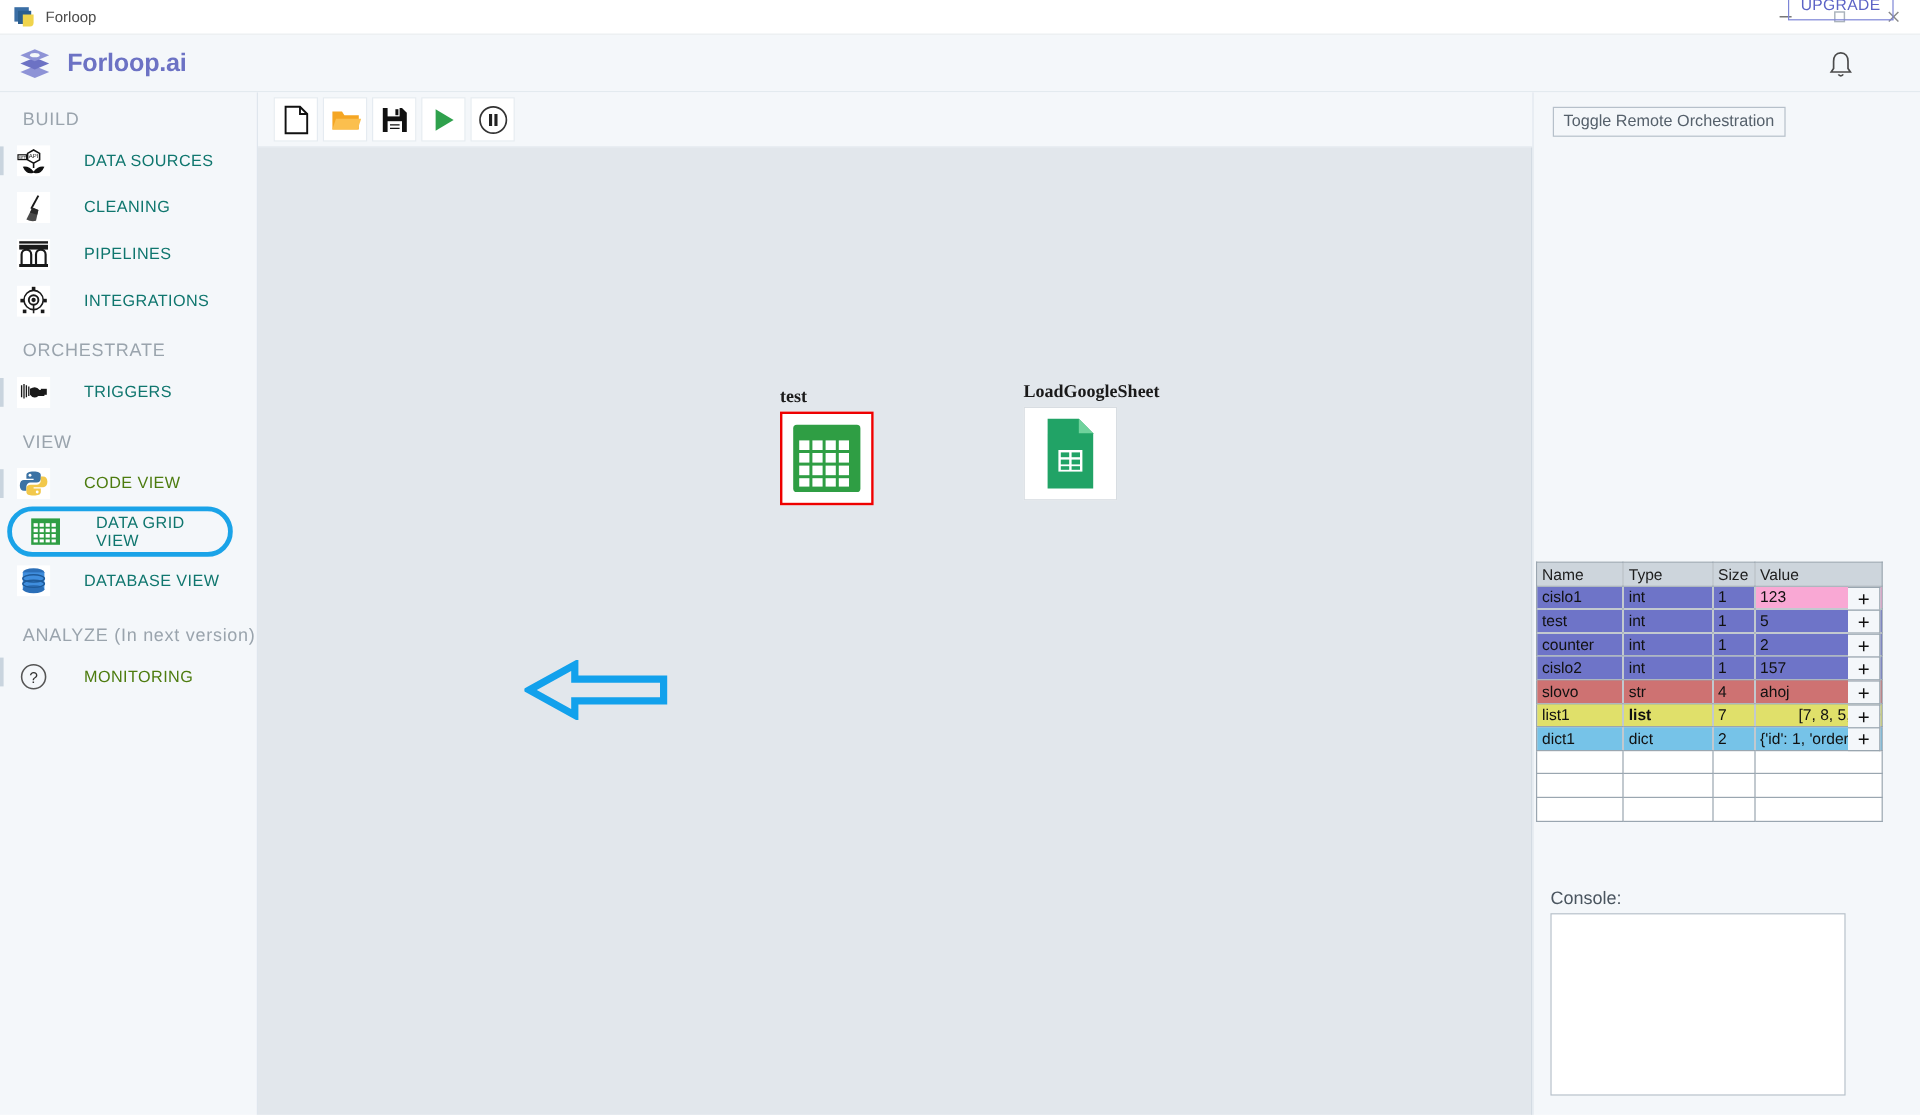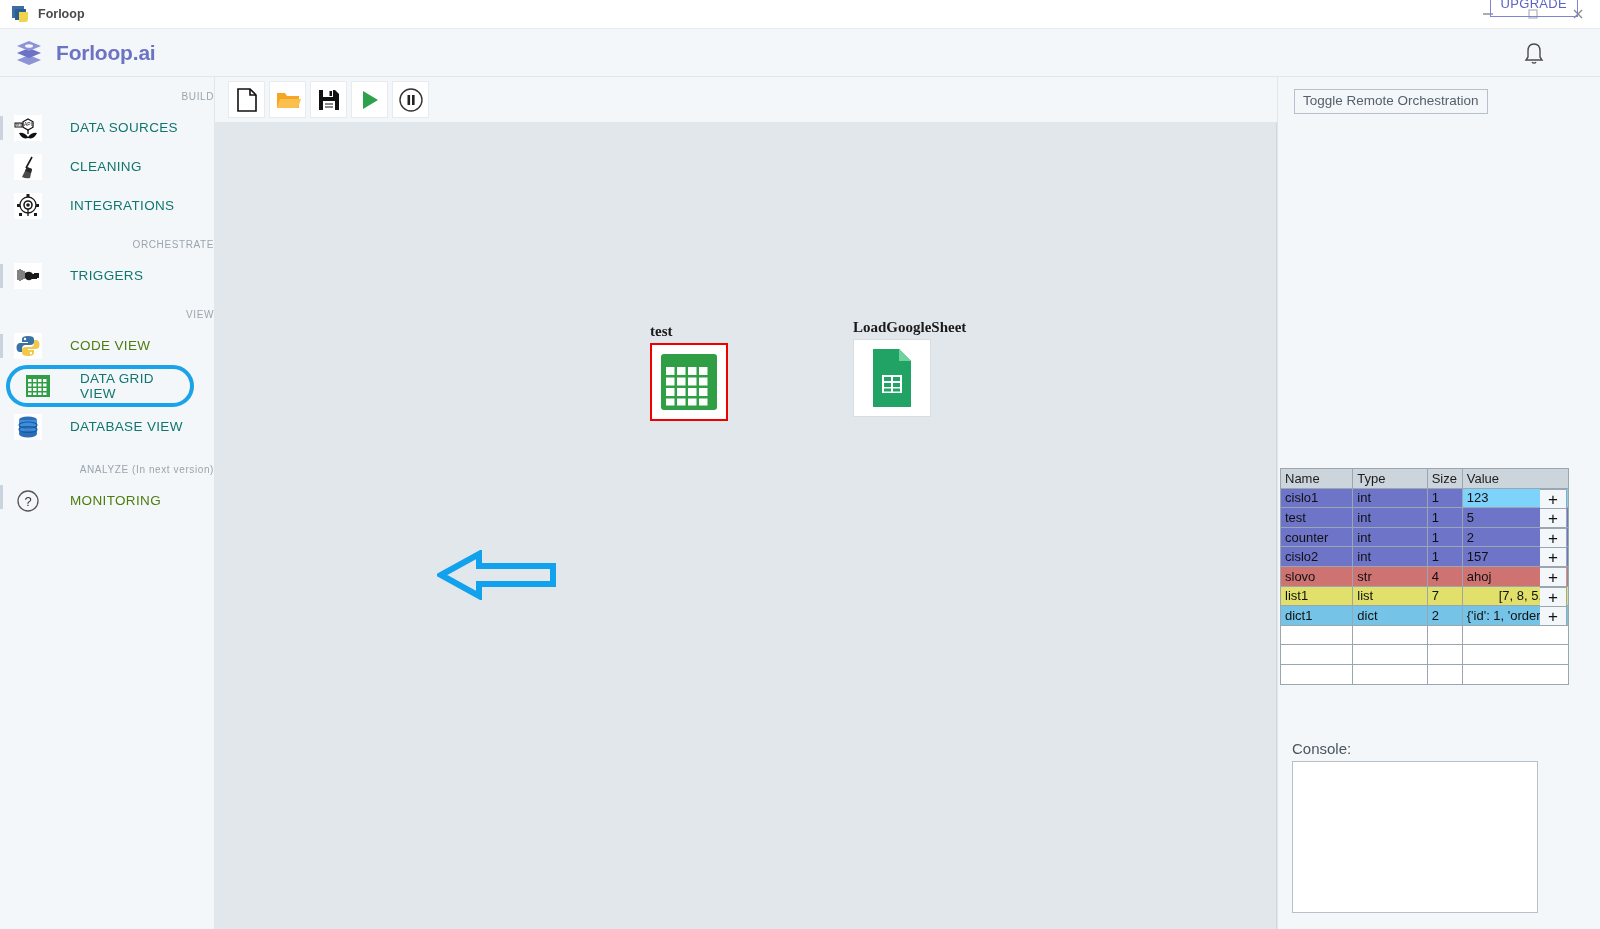--- a/index.html
+++ b/index.html
@@ -7,21 +7,21 @@
     width: 1600px; height: 929px;
     font-family: "Liberation Sans", sans-serif;
     background: #ffffff;
     overflow: hidden;
   }
 
   
   .titlebar {
     position: absolute; top: 0; left: 0; width: 1600px; height: 29px;
     background: #ffffff; border-bottom: 1px solid #e6eaee;
-    display: flex; align-items: center; font-weight: bold;
+    display: flex; align-items: center;
   }
   .tb-icon { width: 16px; height: 16px; margin-left: 12px; position: relative; }
   .tb-icon .sq1 { position:absolute; left:0; top:0; width:12px; height:12px; background:#3a6ea5; }
   .tb-icon .sq2 { position:absolute; left:3px; top:3px; width:11px; height:11px; background:#2b5f8f; }
   .tb-icon .sq3 { position:absolute; left:7px; top:6px; width:9px; height:10px; background:#f0d44c; border-radius:0 0 3px 0; }
   .tb-title { margin-left: 10px; font-size: 12.5px; color: #4a4a4a; }
   .tb-controls { margin-left: auto; display: flex; height: 29px; }
   .tb-btn {
     width: 45px; height: 29px; display: flex; align-items: center; justify-content: center;
     color: #777; font-size: 14px; line-height: 1;
@@ -55,22 +55,22 @@
     width: 30px; height: 30px; border-radius: 50%; background: #6c72c4; color: #fff;
     display: flex; align-items: center; justify-content: center; font-size: 14px; font-weight: 600;
   }
 
   
   .sidebar {
     position: absolute; top: 77px; left: 0; width: 215px; height: 852px;
     background: #f4f7fa; border-right: 1px solid #dfe6ed;
   }
   .side-section {
-    font-size: 10px; color: #9aa4ad; letter-spacing: .6px;
-    padding-left: 5px; margin-top: 14px; margin-bottom: 6px; text-align: right;
+    font-size: 15px; color: #9aa4ad; letter-spacing: .6px;
+    padding-left: 19px; margin-top: 14px; margin-bottom: 6px;
   }
   .side-item {
     height: 39px; display: flex; align-items: center; padding-left: 12px; cursor: pointer;
     position: relative;
   }
   .side-item .ic { width: 32px; height: 30px; flex: none; display:flex; align-items:center; justify-content:center; }
   .side-item .lbl {
     margin-left: 26px; font-size: 13.5px; color: #0f766e; letter-spacing: .35px;
   }
   .side-item.muted .lbl { color: #4d7c0f; }
@@ -250,20 +250,33 @@
       <svg width="28" height="26" viewBox="0 0 28 26">
         <rect x="0" y="0" width="28" height="26" fill="#fff"></rect>
         <line x1="18" y1="3" x2="12" y2="14" stroke="#1a1a1a" stroke-width="1.6"></line>
         <path d="M13 13 l5 2 l-2 9 q-4 1 -8 -1 z" fill="#4a4a4a"></path>
         <path d="M13 13 l5 2 l-1 4 l-6 -2 z" fill="#2a2a2a"></path>
       </svg>
     </div>
     <div class="lbl">CLEANING</div>
   </div>
 
+  <div class="side-item">
+    <div class="ic">
+      <svg width="28" height="26" viewBox="0 0 28 26">
+        <rect x="0" y="0" width="28" height="26" fill="#fff"></rect>
+        <rect x="2" y="5" width="24" height="4" fill="#1a1a1a"></rect>
+        <rect x="2" y="2" width="24" height="2" fill="#1a1a1a"></rect>
+        <path d="M4 22 l0 -9 a4 4 0 0 1 8 0 l0 9 Z" fill="none" stroke="#1a1a1a" stroke-width="1.8"></path>
+        <path d="M16 22 l0 -9 a4 4 0 0 1 8 0 l0 9 Z" fill="none" stroke="#1a1a1a" stroke-width="1.8"></path>
+        <rect x="2" y="21" width="24" height="2.5" fill="#1a1a1a"></rect>
+      </svg>
+    </div>
+    <div class="lbl">PIPELINES</div>
+  </div>
 
   <div class="side-item">
     <div class="ic">
       <svg width="28" height="26" viewBox="0 0 28 26">
         <rect x="0" y="0" width="28" height="26" fill="#fff"></rect>
         <circle cx="14" cy="12" r="4" fill="none" stroke="#1a1a1a" stroke-width="1.6"></circle>
         <circle cx="14" cy="12" r="8" fill="none" stroke="#1a1a1a" stroke-width="1.3"></circle>
         <circle cx="14" cy="12" r="1.8" fill="#1a1a1a"></circle>
         <rect x="3" y="11" width="3" height="3" fill="#1a1a1a"></rect>
         <rect x="22" y="11" width="3" height="3" fill="#1a1a1a"></rect>
@@ -475,21 +488,21 @@
         <th class="col-type">Type</th>
         <th class="col-size">Size</th>
         <th class="col-value">Value</th>
       </tr>
     </thead>
     <tbody>
       <tr>
         <td style="background: rgb(110, 116, 200);">cislo1</td>
         <td style="background: rgb(110, 116, 200);">int</td>
         <td style="background: rgb(110, 116, 200);">1</td>
-        <td style="background: #7dd3fc;">123</td>
+        <td style="background: #f9a8d4;">123</td>
       </tr>
       <tr>
         <td style="background: rgb(110, 116, 200);">test</td>
         <td style="background: rgb(110, 116, 200);">int</td>
         <td style="background: rgb(110, 116, 200);">1</td>
         <td style="background: rgb(110, 116, 200);">5</td>
       </tr>
       <tr>
         <td style="background: rgb(110, 116, 200);">counter</td>
         <td style="background: rgb(110, 116, 200);">int</td>
@@ -503,21 +516,21 @@
         <td style="background: rgb(110, 116, 200);">157</td>
       </tr>
       <tr>
         <td style="background: rgb(206, 114, 114);">slovo</td>
         <td style="background: rgb(206, 114, 114);">str</td>
         <td style="background: rgb(206, 114, 114);">4</td>
         <td style="background: rgb(206, 114, 114);">ahoj</td>
       </tr>
       <tr>
         <td style="background: rgb(224, 224, 106);">list1</td>
-        <td style="background: rgb(224, 224, 106);">list</td>
+        <td style="background: rgb(224, 224, 106); font-weight: bold;">list</td>
         <td style="background: rgb(224, 224, 106);">7</td>
         <td style="background: rgb(224, 224, 106); padding-left: 36px;">[7, 8, 5, 4, 9,</td>
       </tr>
       <tr>
         <td style="background: rgb(118, 195, 232);">dict1</td>
         <td style="background: rgb(118, 195, 232);">dict</td>
         <td style="background: rgb(118, 195, 232);">2</td>
         <td style="background: rgb(118, 195, 232);">{'id': 1, 'order</td>
       </tr>
       <tr>

